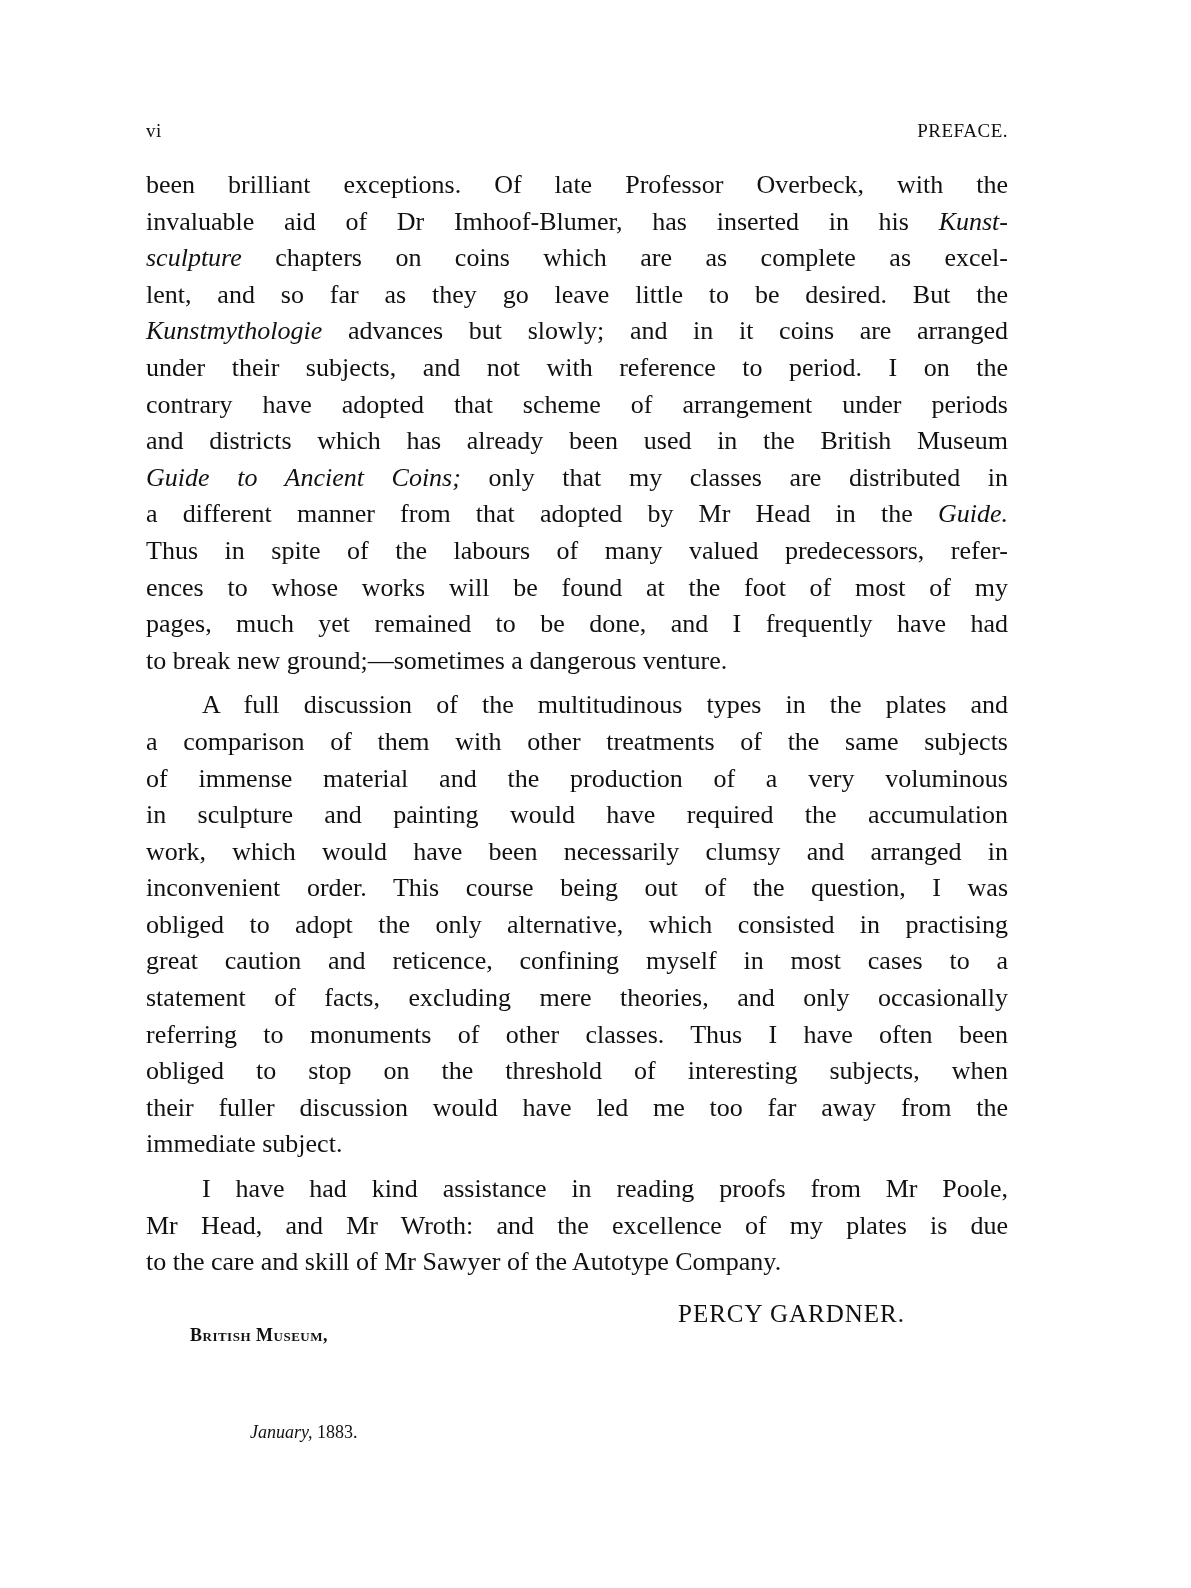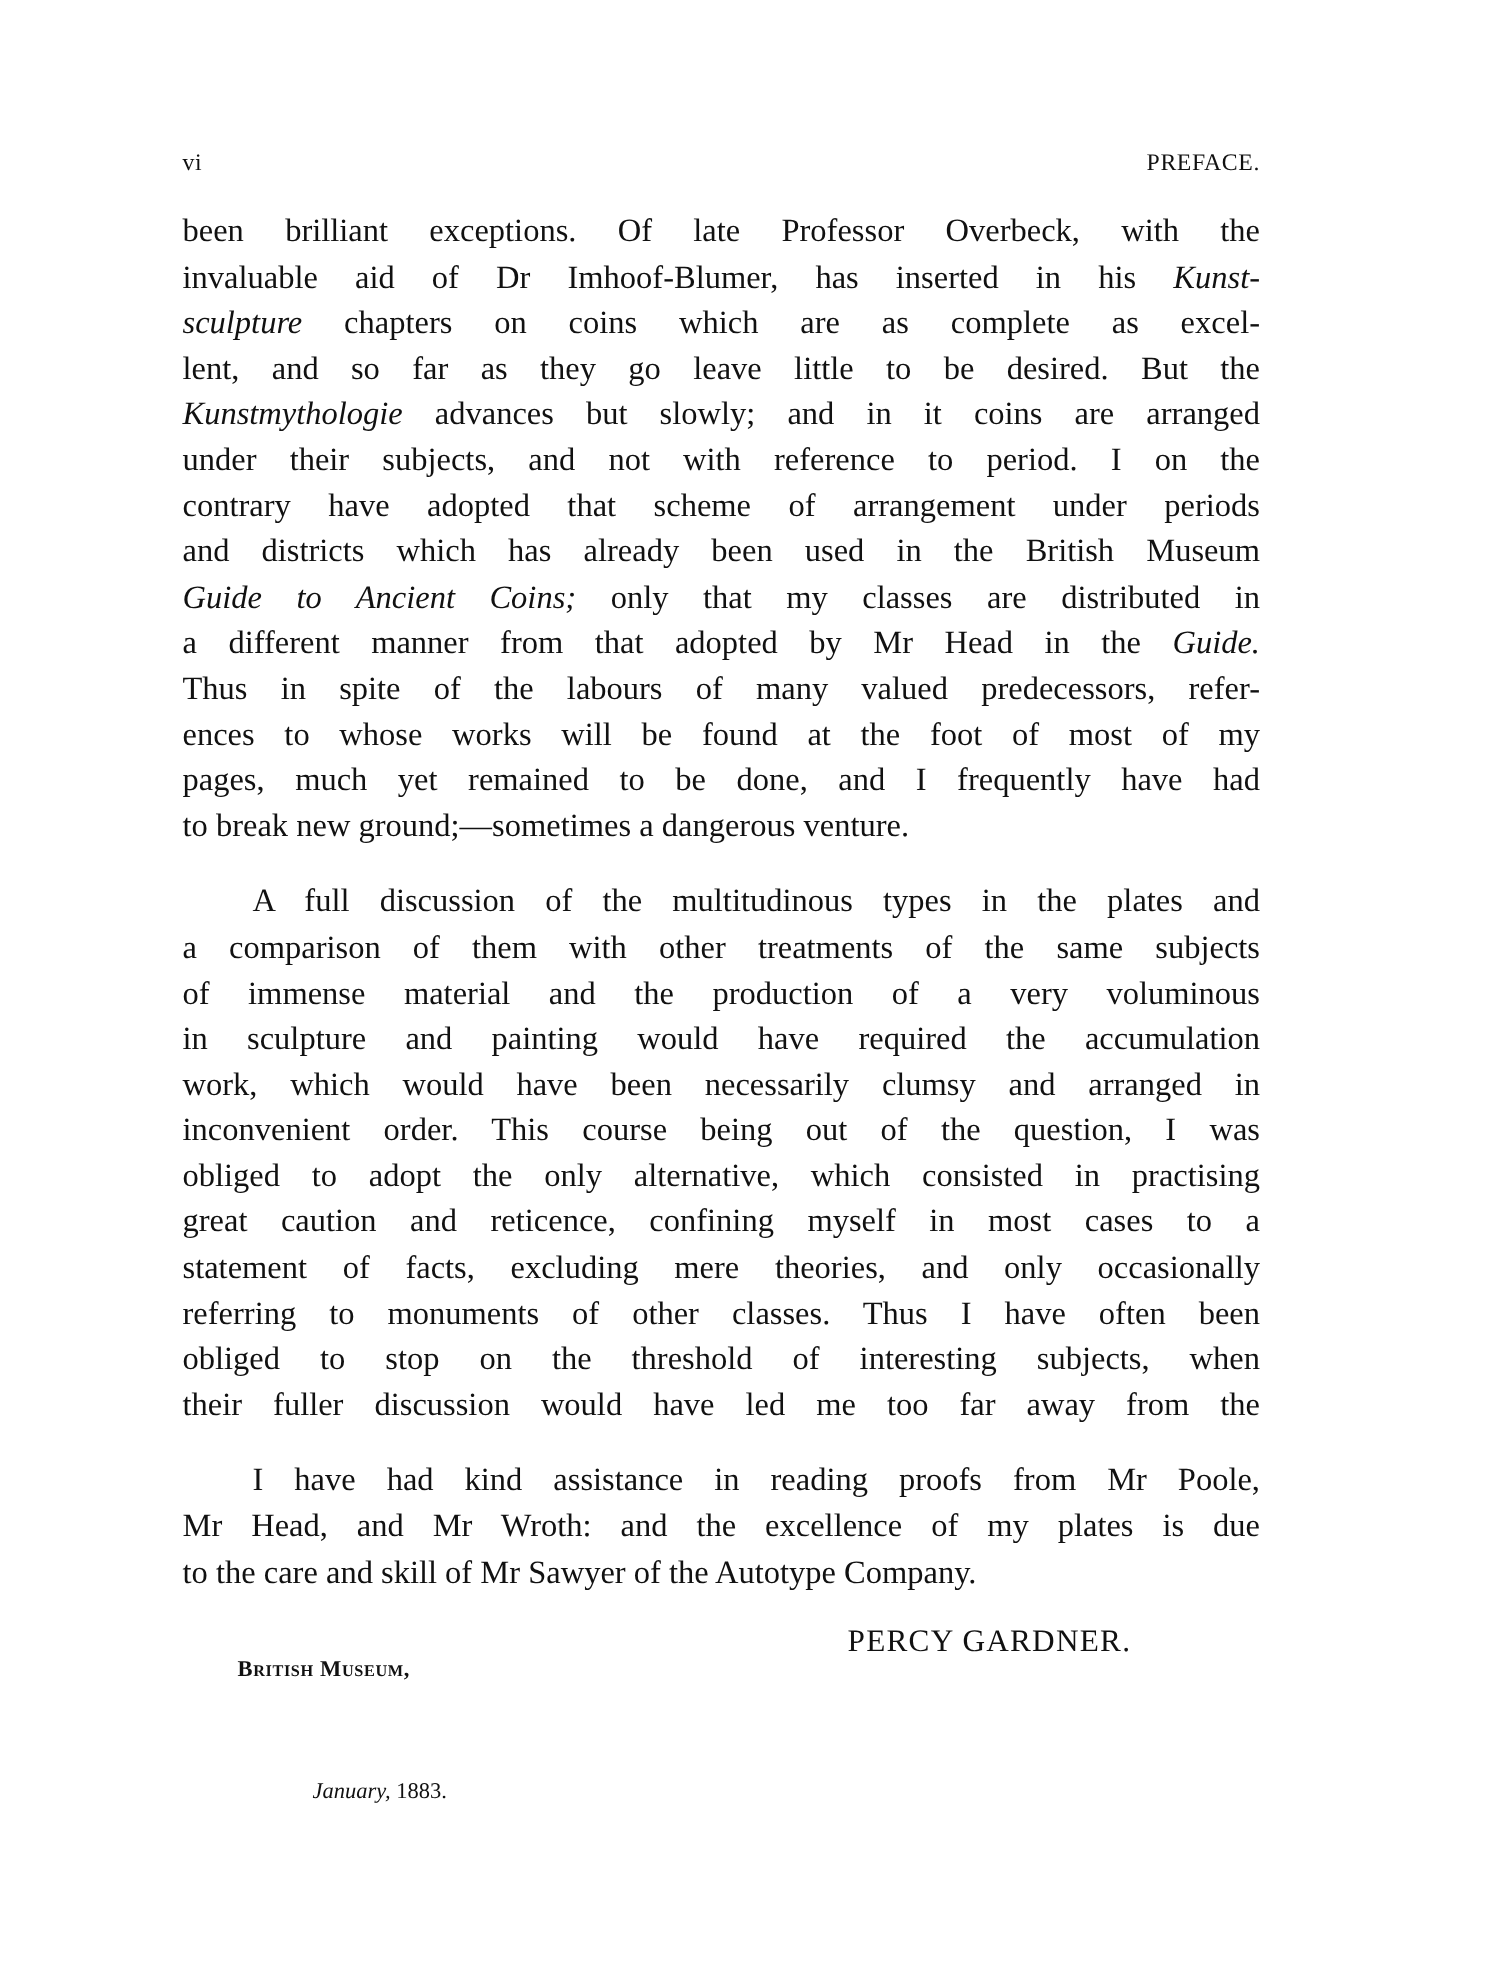--- a/index.html
+++ b/index.html
@@ -57,21 +57,20 @@
       text-align-last: justify;
       white-space: nowrap;
       height: 36.6px;
       overflow: visible;
     }
     .line.last {
       text-align-last: left;
     }
     .line.indent {
       padding-left: 56px;
-      margin-top: 16px;
     }
     .para-gap {
       height: 8px;
     }
     em {
       font-style: italic;
     }
     .signature {
       position: absolute;
       top: 1300px;
@@ -132,20 +131,21 @@
         <span class="line">of immense material and the production of a very voluminous</span>
         <span class="line">in sculpture and painting would have required the accumulation</span>
         <span class="line">work, which would have been necessarily clumsy and arranged in</span>
         <span class="line">inconvenient order.  This course being out of the question, I was</span>
         <span class="line">obliged to adopt the only alternative, which consisted in practising</span>
         <span class="line">great caution and reticence, confining myself in most cases to a</span>
         <span class="line">statement of facts, excluding mere theories, and only occasionally</span>
         <span class="line">referring to monuments of other classes.  Thus I have often been</span>
         <span class="line">obliged to stop on the threshold of interesting subjects, when</span>
         <span class="line">their fuller discussion would have led me too far away from the</span>
+        <span class="line last">immediate subject.</span>
       </div>
       <div class="para-gap"></div>
       <div>
         <span class="line indent">I have had kind assistance in reading proofs from Mr Poole,</span>
         <span class="line">Mr Head, and Mr Wroth: and the excellence of my plates is due</span>
         <span class="line last">to the care and skill of Mr Sawyer of the Autotype Company.</span>
       </div>
     </div>
 
   <div class="signature">PERCY GARDNER.</div>

